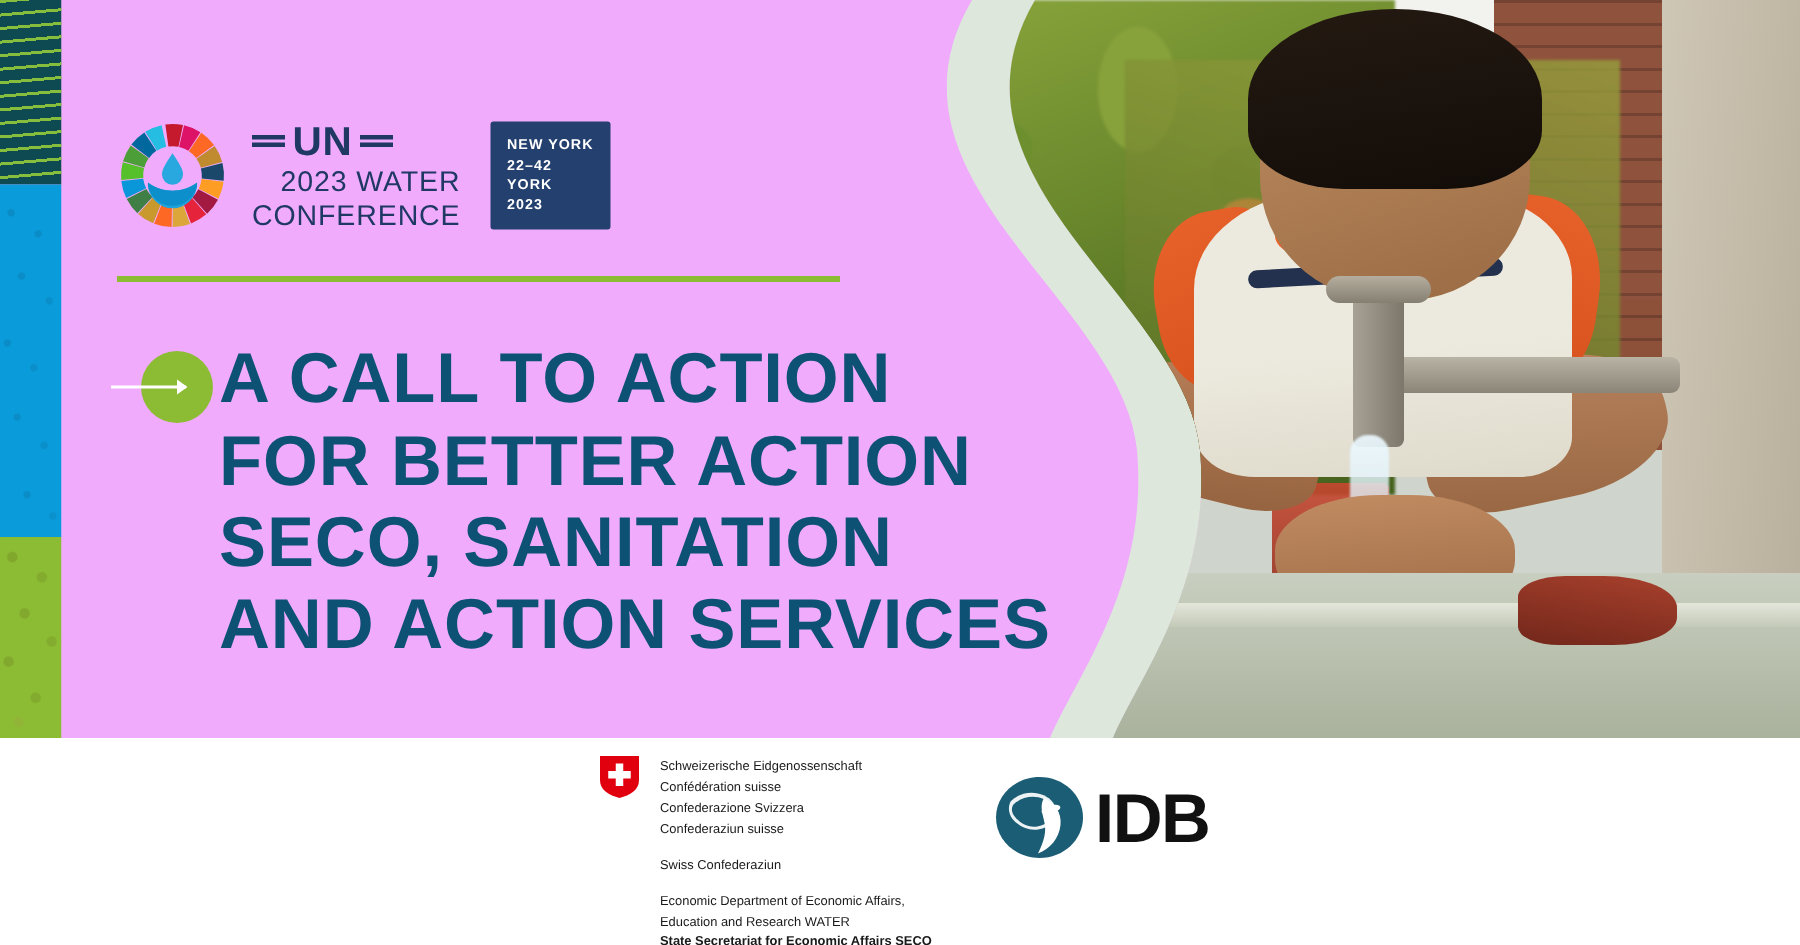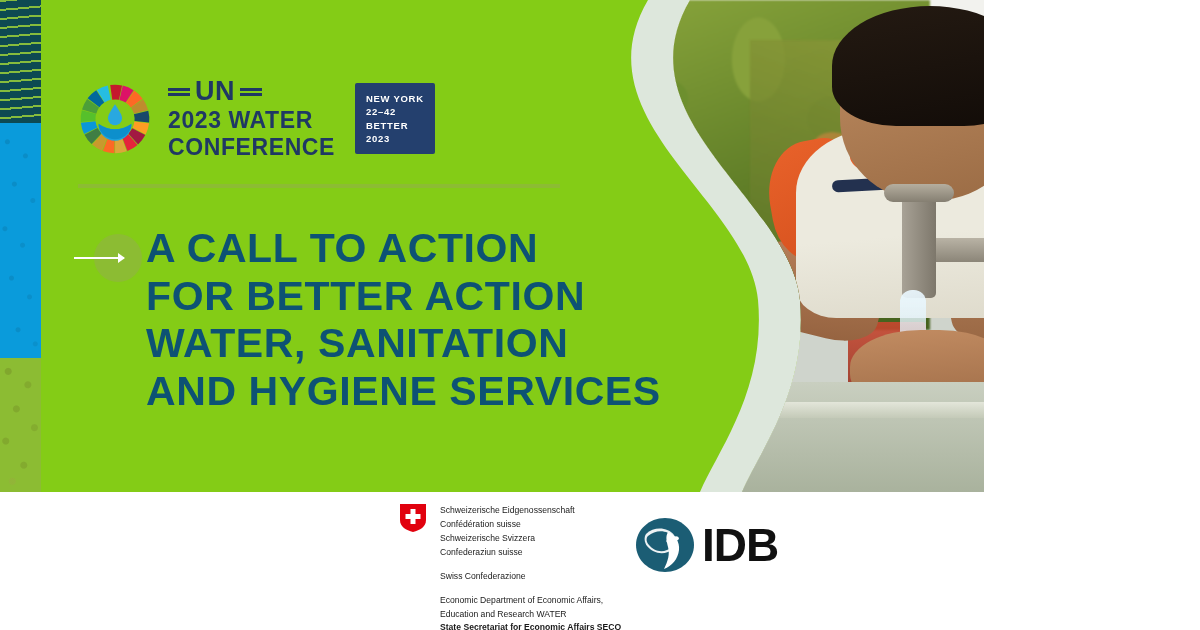--- a/index.html
+++ b/index.html
@@ -8,22 +8,22 @@
     width:1200px;height:630px;
     background:#ffffff;
     font-family:"Liberation Sans","DejaVu Sans",sans-serif;
     overflow:hidden;
     position:relative;
   }
   .poster{position:relative;width:1200px;height:630px;overflow:hidden;}
 
   
   .main-band{
-    position:absolute;left:0;top:0;width:984px;height:492px;
-    background:#84cc16;overflow:hidden;
+    position:absolute;left:0;top:0;width:1200px;height:492px;
+    background:#f0abfc;overflow:hidden;
   }
 
   
   .edge-bars{position:absolute;left:0;top:0;width:41px;height:492px;overflow:hidden;}
   .bar{position:absolute;left:0;width:41px;}
   .bar-teal{
     top:0;height:123px;
     background:
       repeating-linear-gradient(175deg,
         rgba(140,195,60,.95) 0px, rgba(140,195,60,.95) 2px,
@@ -215,21 +215,21 @@
   .sdg-wheel{position:relative;width:78px;height:78px;}
   .sdg-wheel svg{display:block;}
   .un-text{line-height:1;}
   .un-row{display:flex;align-items:center;gap:5px;}
   .un-dash{display:block;width:22px;height:0;border-top:3px solid #1f3864;border-bottom:3px solid #1f3864;height:8px;box-sizing:border-box;}
   .un-word{
     font-size:27px;font-weight:bold;color:#1f3864;letter-spacing:.5px;
     font-family:"Liberation Sans",sans-serif;
   }
   .un-line2,.un-line3{
-    font-size:23px;font-weight:bold;color:#1f3864;letter-spacing:.6px;margin-top:4px;
+    font-size:19px;font-weight:normal;color:#1f3864;letter-spacing:.6px;margin-top:4px;text-align:right;
   }
   .date-box{
     background:#24406e;color:#ffffff;padding:9px 11px;border-radius:2px;
     margin-left:6px;
   }
   .date-box div{font-size:9.5px;font-weight:bold;letter-spacing:.7px;line-height:1.42;}
 
   
   .green-rule{
     position:absolute;left:78px;top:184px;width:482px;height:4px;background:#8cbc33;
@@ -245,35 +245,35 @@
     position:absolute;left:0;top:23px;width:50px;height:2px;background:#ffffff;
   }
   .bullet-head{
     position:absolute;left:44px;top:19px;width:0;height:0;
     border-left:7px solid #ffffff;
     border-top:5px solid transparent;
     border-bottom:5px solid transparent;
   }
   .headline{
     position:absolute;left:146px;top:225px;width:560px;
-    font-size:41px;font-weight:bold;line-height:1.16;
+    font-size:47px;font-weight:bold;line-height:1.16;
     color:#0d5274;letter-spacing:.6px;
   }
   .headline div{white-space:nowrap;}
 
   
   .footer{
     position:absolute;left:0;top:492px;width:1200px;height:138px;background:#ffffff;
   }
   .swiss-logo{position:absolute;left:400px;top:12px;display:flex;gap:14px;}
   .swiss-shield{width:26px;height:28px;flex:none;}
   .swiss-text{font-size:8.6px;color:#1a1a1a;line-height:1.62;font-family:"Liberation Sans",sans-serif;}
   .swiss-text .gap{height:10px;}
   .swiss-text .bold{font-weight:bold;}
-  .idb-logo{position:absolute;left:634px;top:24px;display:flex;align-items:center;gap:6px;}
+  .idb-logo{position:absolute;left:662px;top:24px;display:flex;align-items:center;gap:6px;}
   .idb-word{font-size:46px;font-weight:bold;color:#111111;letter-spacing:-1px;line-height:1;}
 </style>
 </head>
 <body>
 
 <div class="poster">
 
   <div class="main-band">
 
     <div class="curve-wrap">
@@ -375,57 +375,57 @@
           <span class="un-word">UN</span>
           <span class="un-dash"></span>
         </div>
         <div class="un-line2">2023 WATER</div>
         <div class="un-line3">CONFERENCE</div>
       </div>
 
       <div class="date-box">
         <div>NEW YORK</div>
         <div>22–42</div>
-        <div>BETTER</div>
+        <div>YORK</div>
         <div>2023</div>
       </div>
     </div>
 
     <div class="green-rule"></div>
 
     <div class="bullet-arrow">
       <div class="bullet-circle"></div>
       <div class="bullet-line"></div>
       <div class="bullet-head"></div>
     </div>
 
     <div class="headline">
       <div>A CALL TO ACTION</div>
       <div>FOR BETTER ACTION</div>
-      <div>WATER, SANITATION</div>
-      <div>AND HYGIENE SERVICES</div>
+      <div>SECO, SANITATION</div>
+      <div>AND ACTION SERVICES</div>
     </div>
 
   </div>
 
   <div class="footer">
 
     <div class="swiss-logo">
       <svg class="swiss-shield" viewBox="0 0 26 28">
         <path d="M0,0 H26 V16 C26,23 20,26 13,28 C6,26 0,23 0,16 Z" fill="#e1010e"></path>
         <rect x="10.5" y="5" width="5" height="15" fill="#ffffff"></rect>
         <rect x="5.5" y="10" width="15" height="5" fill="#ffffff"></rect>
       </svg>
       <div class="swiss-text">
         <div>Schweizerische Eidgenossenschaft</div>
         <div>Confédération suisse</div>
-        <div>Schweizerische Svizzera</div>
+        <div>Confederazione Svizzera</div>
         <div>Confederaziun suisse</div>
         <div class="gap"></div>
-        <div>Swiss Confederazione</div>
+        <div>Swiss Confederaziun</div>
         <div class="gap"></div>
         <div>Economic Department of Economic Affairs,</div>
         <div>Education and Research WATER</div>
         <div class="bold">State Secretariat for Economic Affairs SECO</div>
       </div>
     </div>
 
     <div class="idb-logo">
       <svg width="62" height="58" viewBox="0 0 62 58">
         <path d="M31,2 C47,2 60,14 60,29 C60,44 47,56 31,56 C15,56 2,44 2,29 C2,14 15,2 31,2 Z" fill="#1b5d74"></path>

